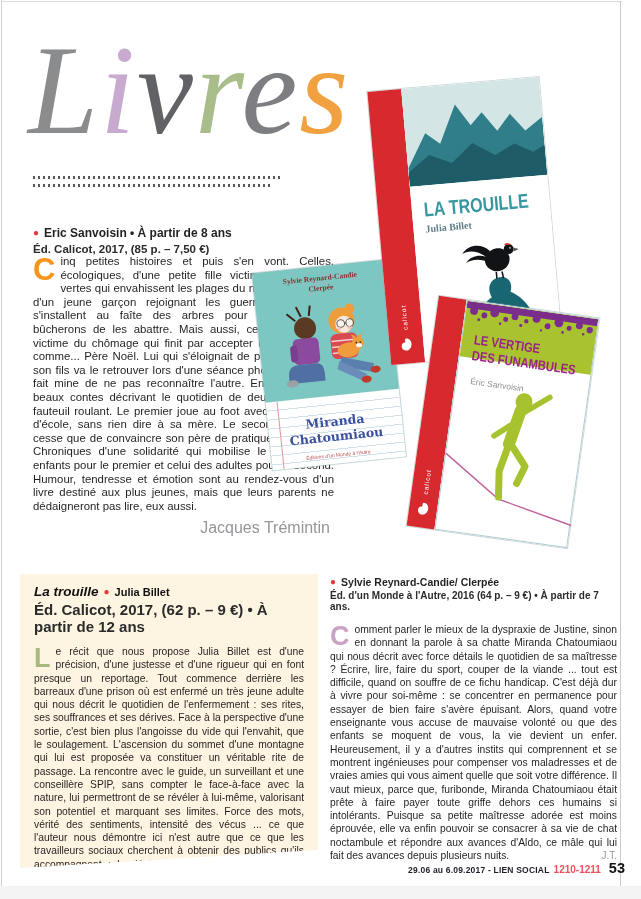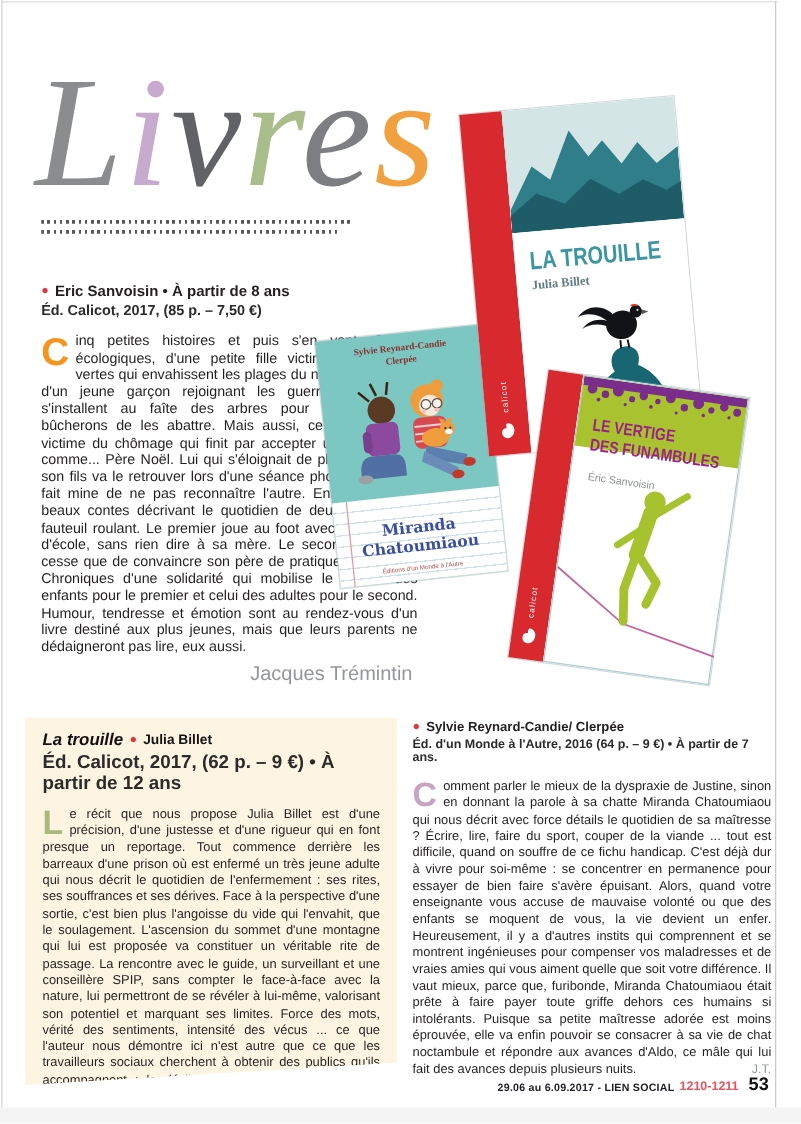--- a/index.html
+++ b/index.html
@@ -7,42 +7,42 @@
   body { font-family:"Liberation Sans", sans-serif; color:#231f20; }
   .canvas { position:relative; width:641px; height:899px; background:#fff; overflow:hidden; }
 
   
   .edge-left  { position:absolute; left:1px; top:0; bottom:10px; width:1px; background:#cfd1d2; }
   .edge-top   { position:absolute; left:1px; right:19px; top:1px; height:1px; background:#dcdddd; }
   .edge-right { position:absolute; left:620px; top:1px; bottom:10px; width:1px; background:#c8cacb; }
   .bottom-strip { position:absolute; left:0; right:0; top:886px; height:13px; background:#f4f4f4; }
 
   
-  .livres { position:absolute; left:28px; top:44px; font-family:"Liberation Serif", serif; font-style:italic; font-weight:400; font-size:126px; line-height:1; letter-spacing:2px; }
+  .livres { position:absolute; left:28px; top:28px; font-family:"Liberation Serif", serif; font-style:italic; font-weight:400; font-size:126px; line-height:1; letter-spacing:2px; }
   .rule { position:absolute; height:3px; background-image:repeating-linear-gradient(90deg,#55575a 0 2px, transparent 2px 5px); }
   .rule-1 { left:33px; top:176px; width:248px; }
   .rule-2 { left:33px; top:184px; width:237px; }
 
   
   .review h2 { font-style:italic; font-weight:bold; color:#111; }
   .byline { display:flex; align-items:center; gap:5px; }
   .bullet { color:#e0393b; font-size:10px; line-height:1; }
   .body-text { text-align:justify; }
   .dropcap { float:left; font-weight:800; line-height:.82; margin:2px 5px 0 0; }
   .dc-orange { color:#f7941d; }
   .dc-green  { color:#a9b87c; }
   .dc-mauve  { color:#c9a3c4; }
   .sig { color:#94969a; text-align:right; }
   .jt { float:right; color:#94969a; }
 
   
   .review-1 { position:absolute; left:33px; top:226px; width:301px; }
   .review-1 h2 { font-size:15px; margin-bottom:4px; }
   .review-1 .byline { font-size:12px; font-weight:bold; margin-bottom:3px; }
-  .review-1 .edition { font-size:11.5px; font-weight:bold; color:#2b2b2b; margin-bottom:12px; }
+  .review-1 .edition { font-size:11.5px; font-weight:bold; color:#2b2b2b; }
   .review-1 .body-text { font-size:11.4px; line-height:13.6px; }
   .review-1 .dropcap { font-size:31px; }
   .review-1 .sig { font-size:16px; margin-top:6px; padding-right:4px; }
 
   
   .books { position:absolute; left:240px; top:60px; width:395px; height:520px; }
   .book { position:absolute; background:#fff; box-shadow:0 0 0 1px rgba(150,170,175,.45); }
   .spine { position:absolute; left:0; top:0; bottom:0; background:#d8292f; }
   .spine-label { position:absolute; left:50%; transform:translateX(-50%) rotate(180deg); writing-mode:vertical-rl; color:#fff; font-size:6.5px; letter-spacing:1px; bottom:34px; }
   .spine-logo { position:absolute; left:50%; transform:translateX(-50%); bottom:12px; width:13px; height:14px; }
@@ -88,21 +88,21 @@
   
   .review-3 { position:absolute; left:330px; top:576px; width:287px; }
   .review-3 h2 { font-size:13.5px; margin-bottom:3px; }
   .review-3 .byline { font-size:10.5px; font-weight:bold; margin-bottom:2px; }
   .review-3 .edition { font-size:10px; font-weight:bold; color:#2b2b2b; margin-bottom:11px; }
   .review-3 .body-text { font-size:10.3px; line-height:13.3px; }
   .review-3 .dropcap { font-size:27px; }
   .review-3 .jt { font-size:10px; }
 
   
-  .footer { position:absolute; right:26px; top:863px; display:flex; align-items:flex-end; gap:4px; }
+  .footer { position:absolute; right:16px; top:863px; display:flex; align-items:flex-end; gap:4px; }
   .footer .meta { font-size:8.5px; font-weight:bold; color:#1d1d28; letter-spacing:.2px; }
   .footer .issue { font-size:10px; font-weight:bold; color:#e9515c; }
   .footer .pageno { font-size:14.5px; font-weight:800; color:#111; margin-left:4px; line-height:.8;text-align:center; }
 </style>
 </head>
 <body>
 
 <div class="canvas">
 
   <div class="edge-left"></div>

